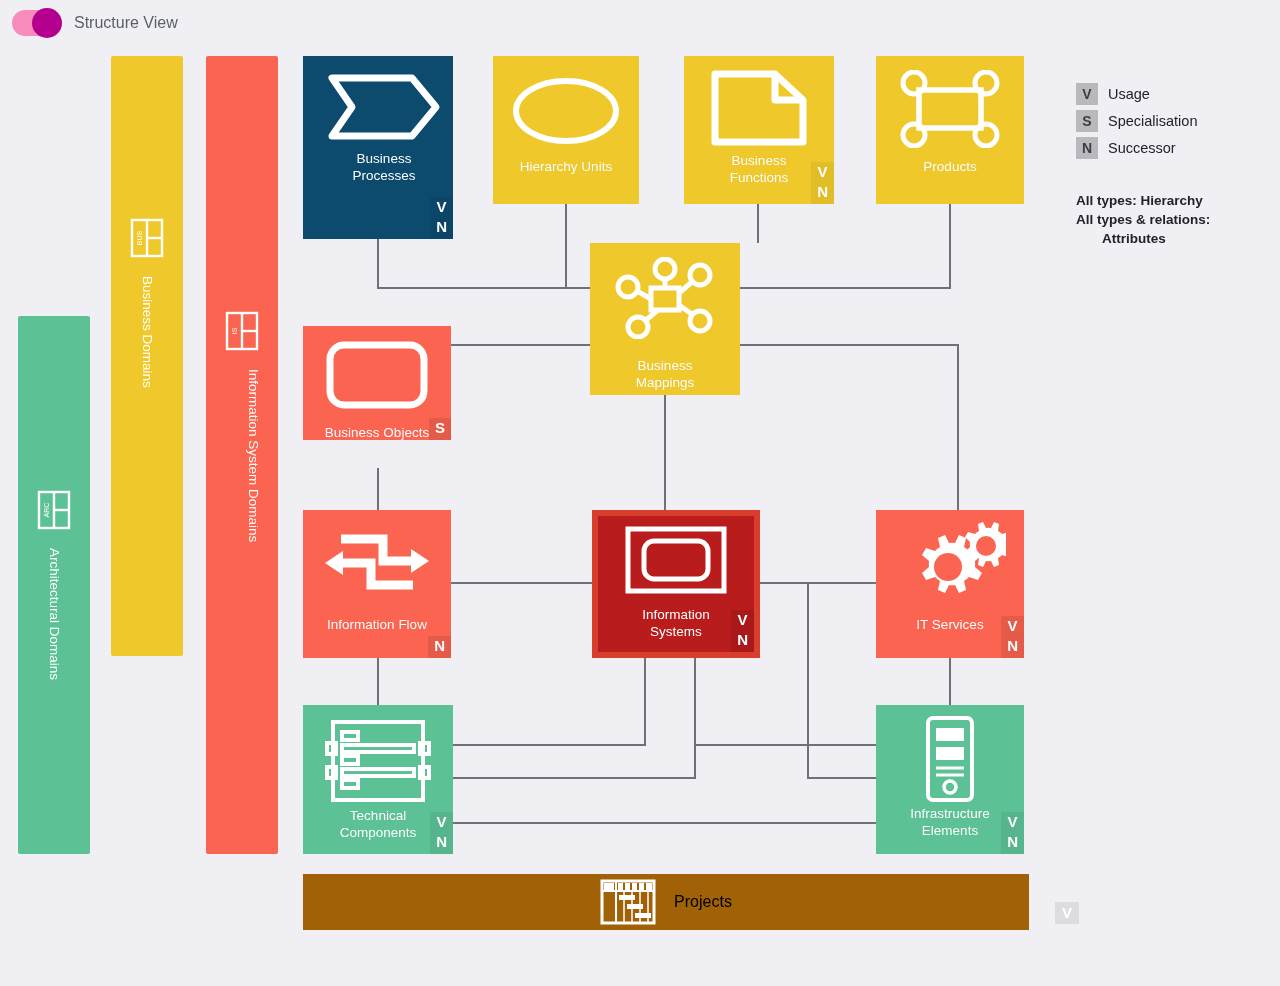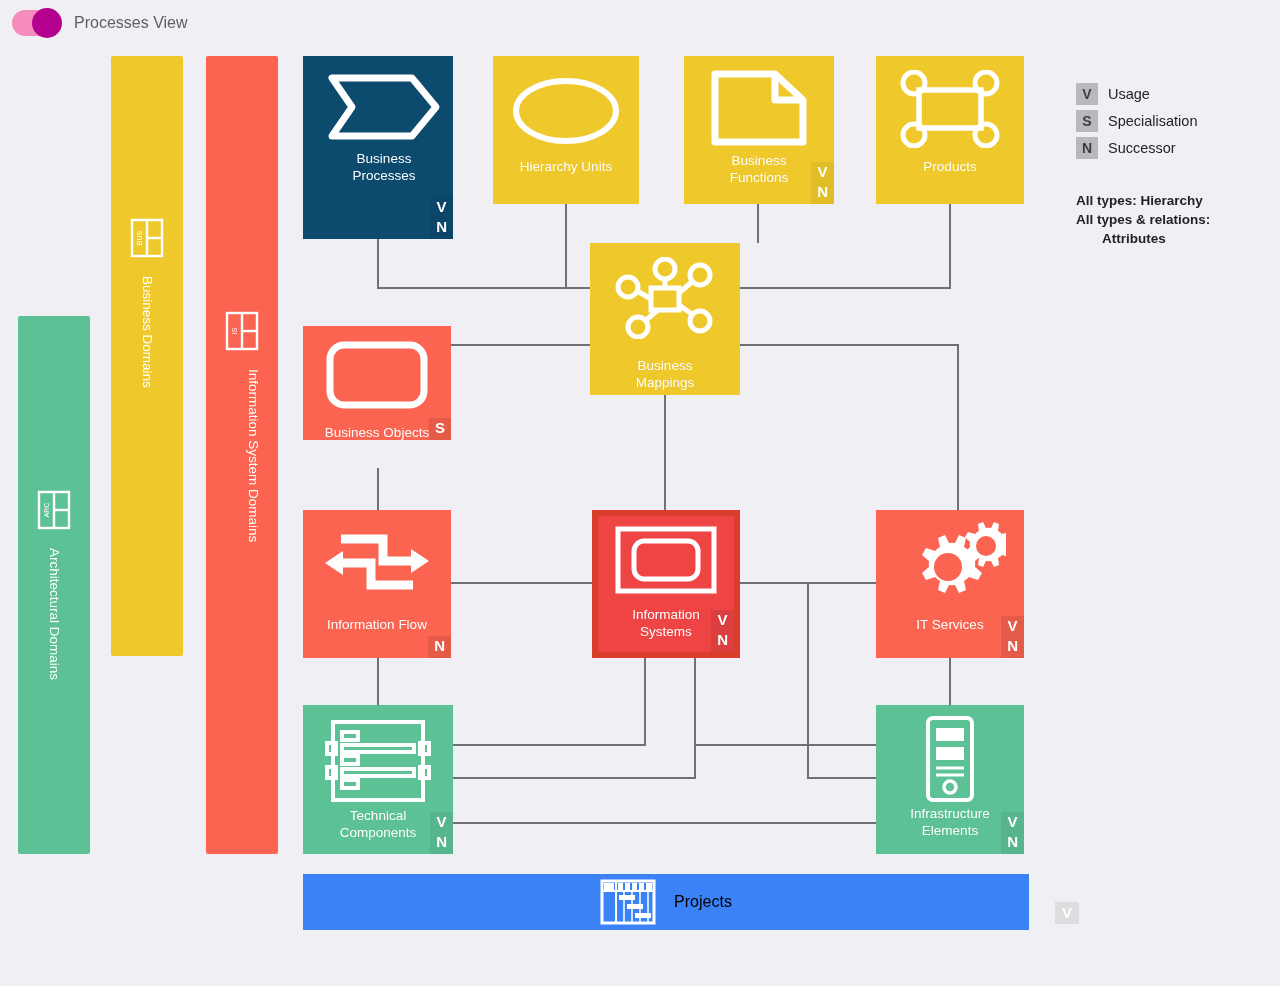--- a/index.html
+++ b/index.html
@@ -54,21 +54,21 @@
 </style>
 </head>
 <body>
 
 <div id="canvas">
 
   <div class="toggle-row">
     <div class="switch">
       <div class="knob"></div>
     </div>
-    <div class="toggle-label">Processes View</div>
+    <div class="toggle-label">Structure View</div>
   </div>
 
   <svg class="conn" viewBox="0 0 1280 986">
     <g stroke="#6e7177" stroke-width="2" fill="none">
 
       <path d="M378,204 L378,288 L590,288"></path>
 
       <path d="M566,204 L566,288 L590,288"></path>
 
       <path d="M758,204 L758,243"></path>
@@ -227,21 +227,21 @@
         <path d="M92,58 H50 V36 H20" fill="none" stroke="#fff" stroke-width="9" stroke-linejoin="miter"></path>
         <path d="M22,24 L4,36 L22,48 Z" fill="#fff"></path>
       </svg>
     </div>
     <div class="label" style="margin-top:14px;">Information Flow</div>
     <div class="badges badge-bg-r">
       <span>N</span>
     </div>
   </div>
 
-  <div class="node" style="left:592px;top:510px;width:148px;height:148px;background:#ef4444;border:6px solid #d93d2b;">
+  <div class="node" style="left:592px;top:510px;width:168px;height:148px;background:#b91c1c;border:6px solid #d93d2b;">
     <div class="icon" style="margin-top:8px;height:72px;">
       <svg width="104" height="70" viewBox="0 0 104 70">
         <rect x="4" y="4" width="96" height="62" fill="none" stroke="#fff" stroke-width="5"></rect>
         <rect x="20" y="16" width="64" height="38" rx="10" ry="10" fill="none" stroke="#fff" stroke-width="5"></rect>
       </svg>
     </div>
     <div class="label" style="margin-top:10px;width:104px;">Information Systems</div>
     <div class="badges badge-bg-r">
       <span>V</span>
       <span>N</span>
@@ -299,21 +299,21 @@
         <circle cx="32" cy="71" r="6" fill="none" stroke="#fff" stroke-width="3.5"></circle>
       </svg>
     </div>
     <div class="label" style="margin-top:2px;width:116px;">Infrastructure Elements</div>
     <div class="badges badge-bg-g">
       <span>V</span>
       <span>N</span>
     </div>
   </div>
 
-  <div style="position:absolute;left:303px;top:874px;width:726px;height:56px;background:#3b82f6;
+  <div style="position:absolute;left:303px;top:874px;width:726px;height:56px;background:#a16207;
               display:flex;align-items:center;justify-content:center;gap:18px;">
     <div style="display:flex;align-items:center;">
       <svg width="56" height="46" viewBox="0 0 56 46">
         <rect x="2" y="2" width="52" height="42" fill="none" stroke="#fff" stroke-width="3"></rect>
         <line x1="16" y1="2" x2="16" y2="44" stroke="#fff" stroke-width="2"></line>
         <line x1="2" y1="12" x2="54" y2="12" stroke="#fff" stroke-width="2"></line>
         <rect x="4" y="4" width="10" height="7" fill="#fff"></rect>
         <rect x="18" y="4" width="5" height="7" fill="#fff"></rect>
         <rect x="25" y="4" width="5" height="7" fill="#fff"></rect>
         <rect x="32" y="4" width="5" height="7" fill="#fff"></rect>

